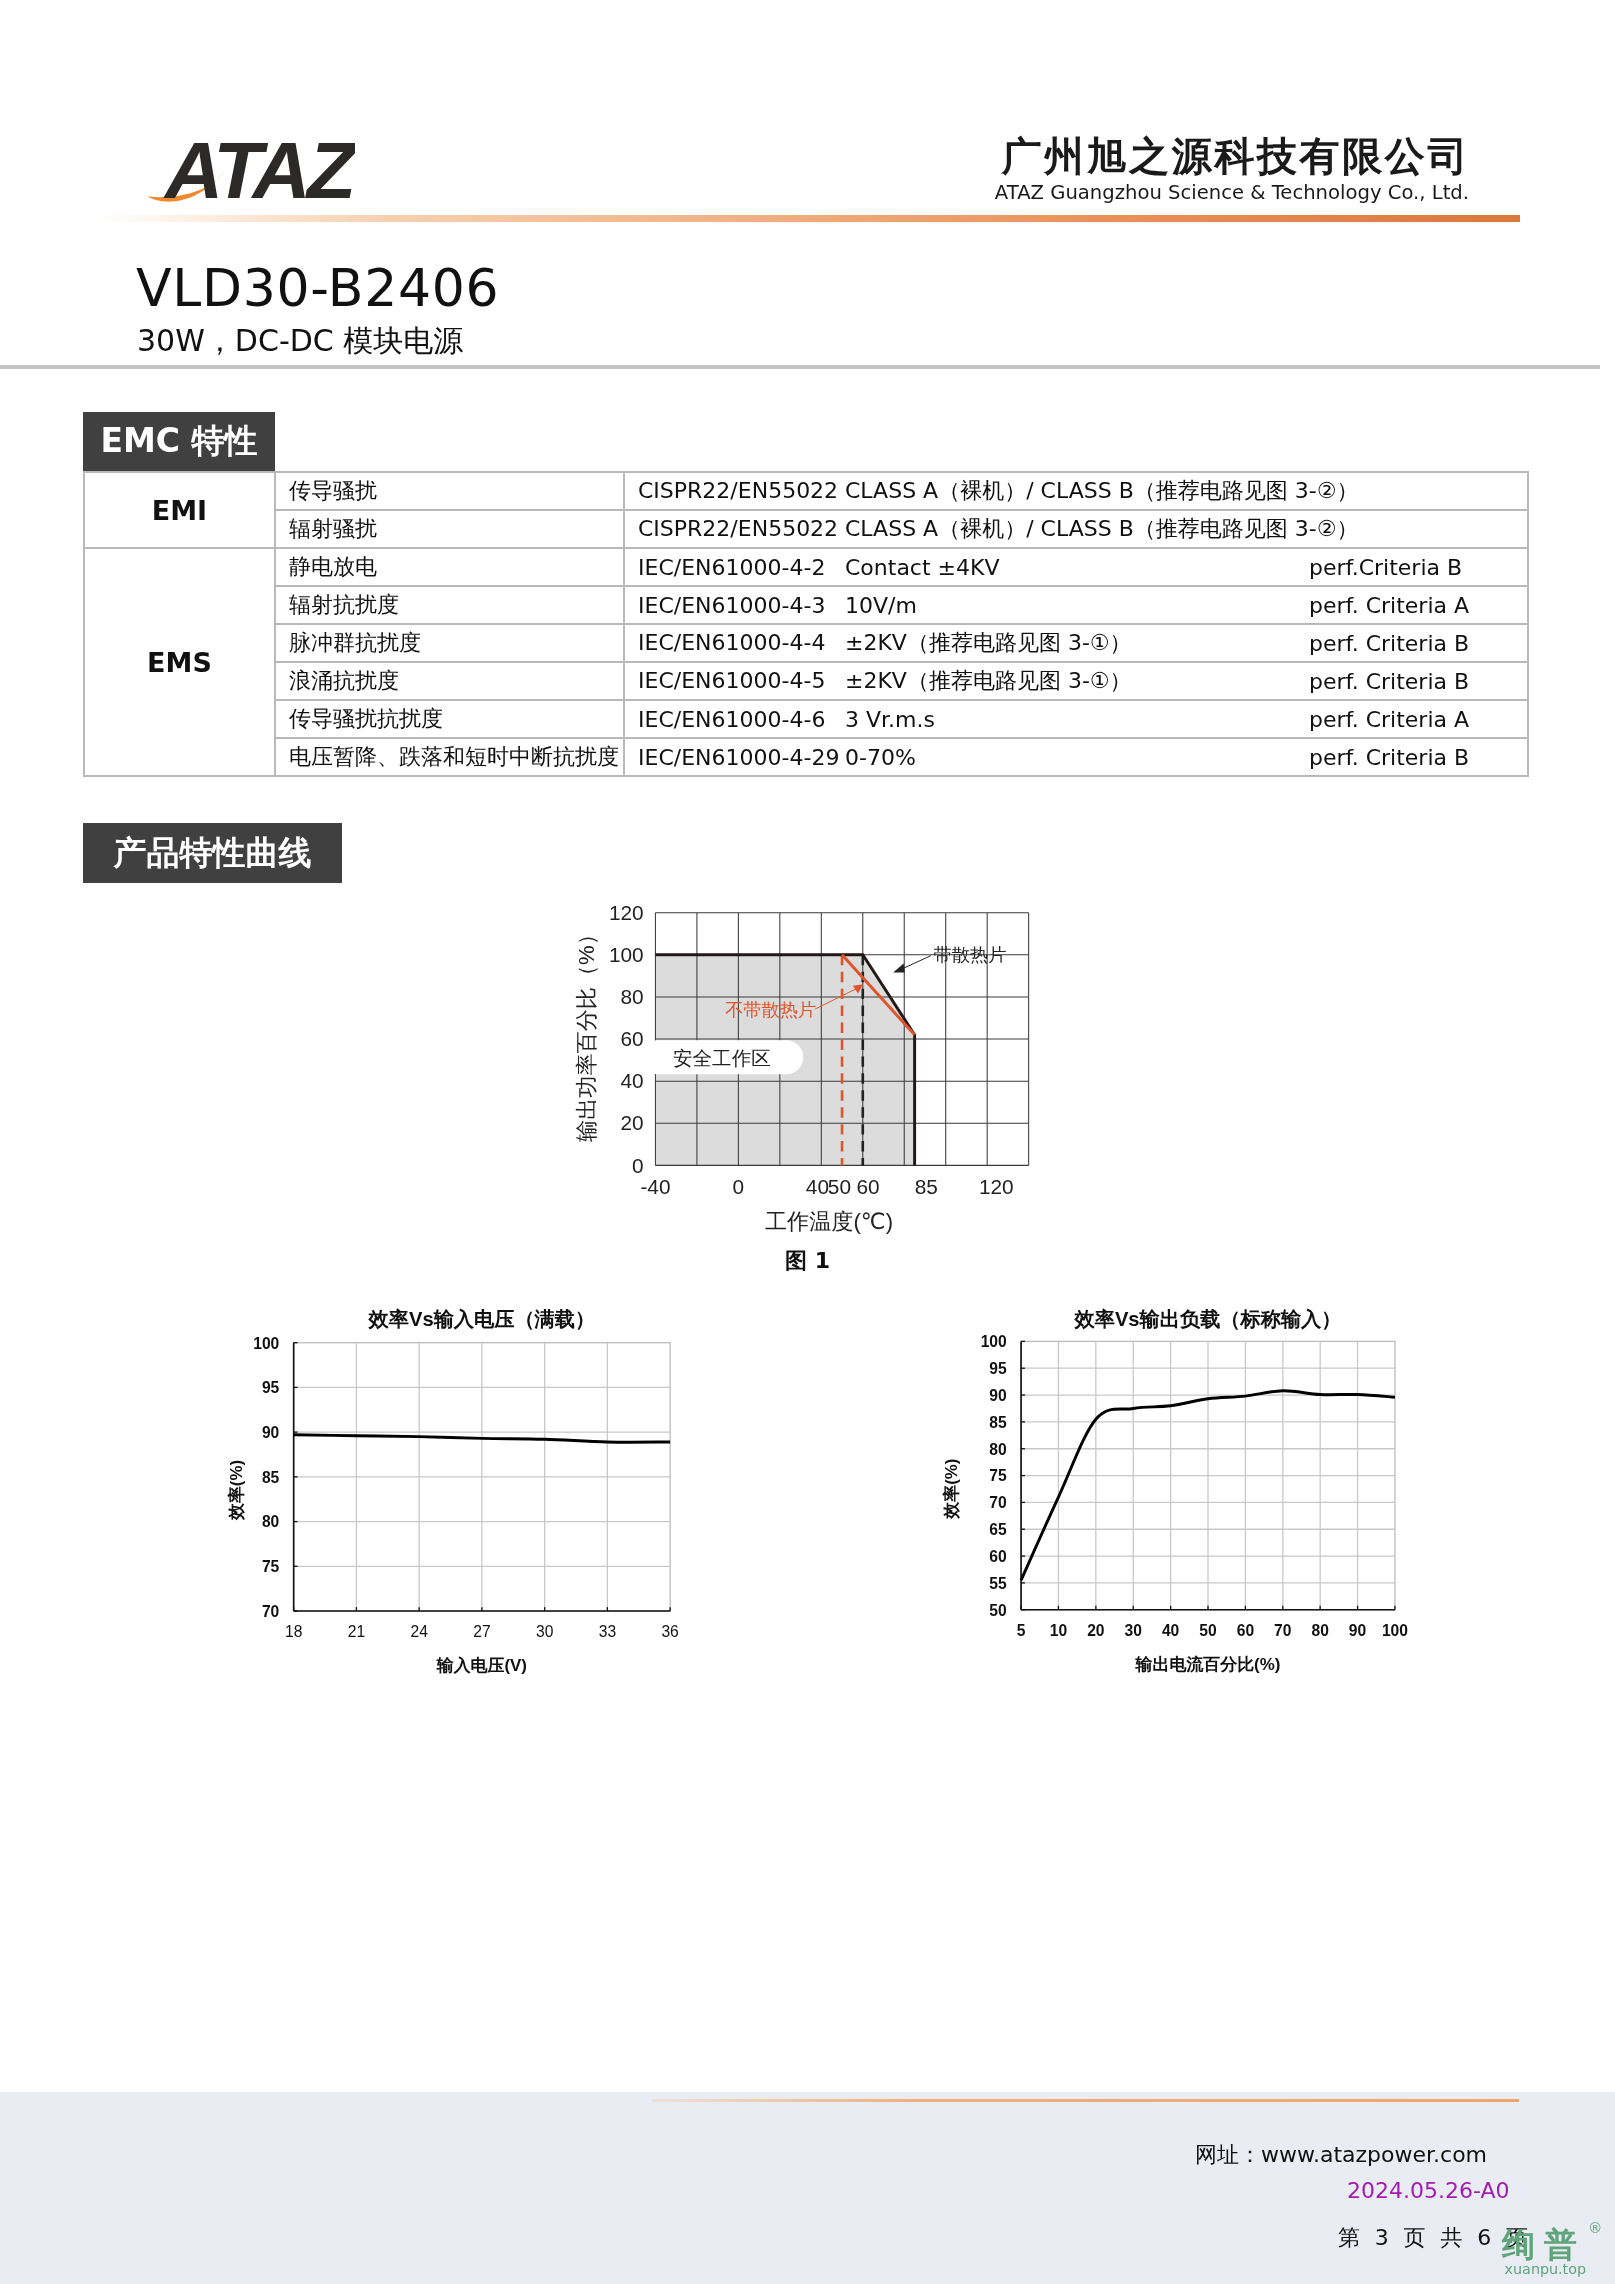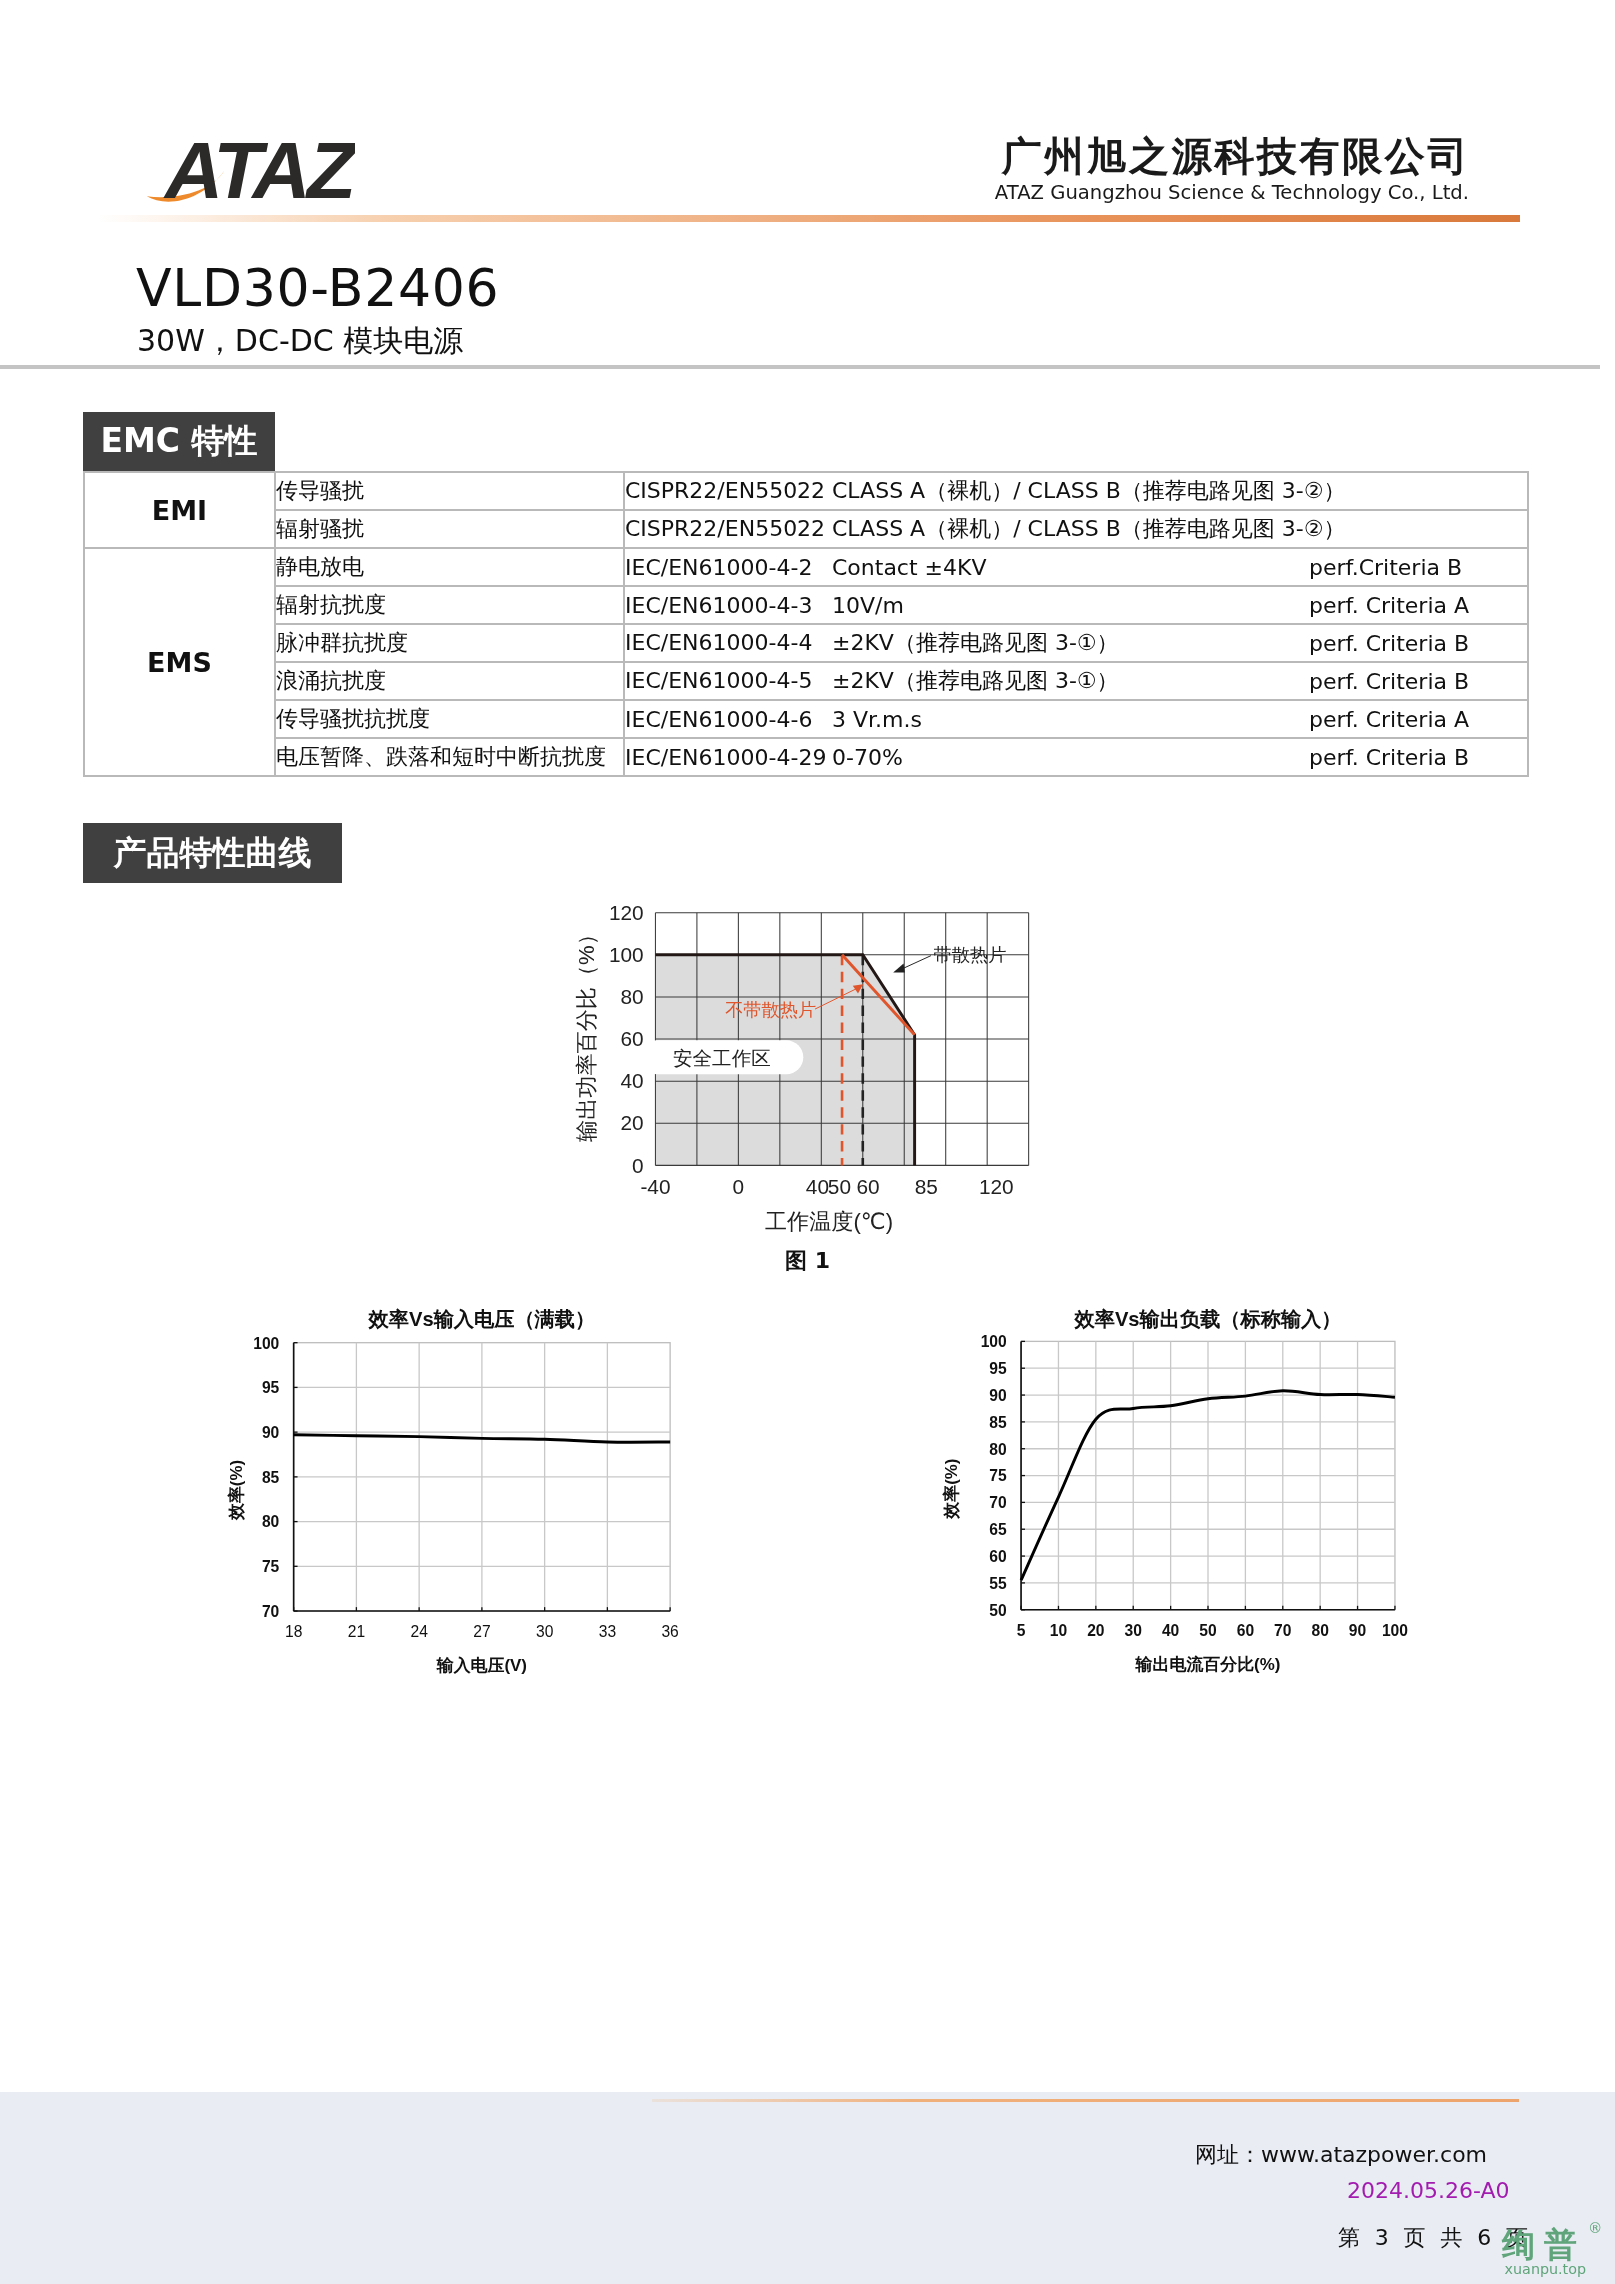--- a/index.html
+++ b/index.html
@@ -18,21 +18,21 @@
   #product-subtitle { left: 137px; top: 321px; font-size: 30px; color: #111; white-space: nowrap; }
   #gray-rule { left: 0; top: 365px; width: 1600px; height: 3.9px; background: #c4c4c4; }
 
   
   .section-header { background: #404040; color: #fff; font-size: 33px; font-weight: bold; display: flex; align-items: center; justify-content: center; white-space: nowrap; }
   #emc-header { left: 83px; top: 412px; width: 192px; height: 59px; }
   #curve-header { left: 83px; top: 823px; width: 259px; height: 60px; }
 
   
   #emc-table { left: 83px; top: 471px; width: 1446px; border-collapse: collapse; font-size: 22px; }
-  #emc-table td { border: 2px solid #b9b9b9; height: 38px; padding: 0 0 0 0; white-space: nowrap; vertical-align: middle; }
+  #emc-table td { border: 2px solid #b9b9b9; height: 38px; padding: 0 0 0 13px; white-space: nowrap; vertical-align: middle; }
   #emc-table td.group { width: 191px; text-align: center; font-size: 27px; font-weight: bold; padding: 8px; }
   #emc-table td.item { width: 349px; }
   #emc-table td.std { position: relative; }
   .std-code { display: inline-block; width: 207px; }
   .std-level { display: inline-block; }
   .std-crit { position: absolute; left: 684px; top: 50%; transform: translateY(-50%); text-align: right; }
 
   
   .chart-svg { position: absolute; overflow: visible; }
   .chart-text { font-family: "Liberation Sans", "DejaVu Sans", sans-serif; }

